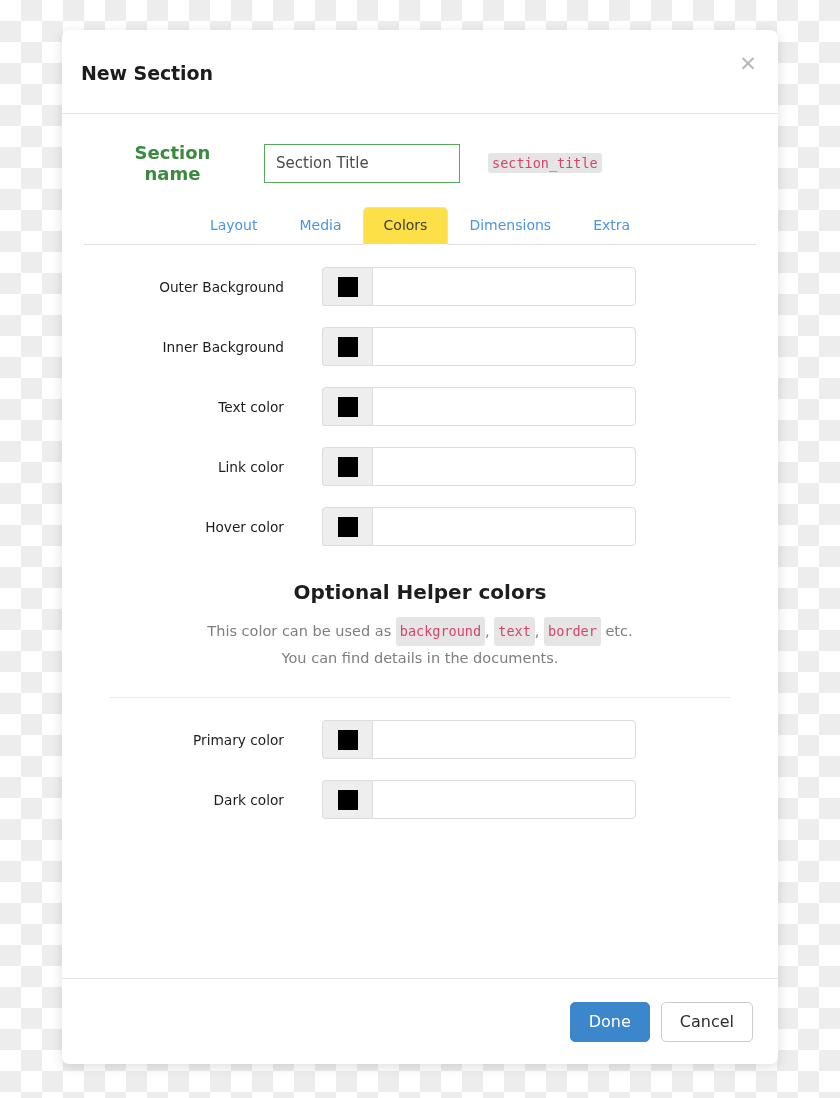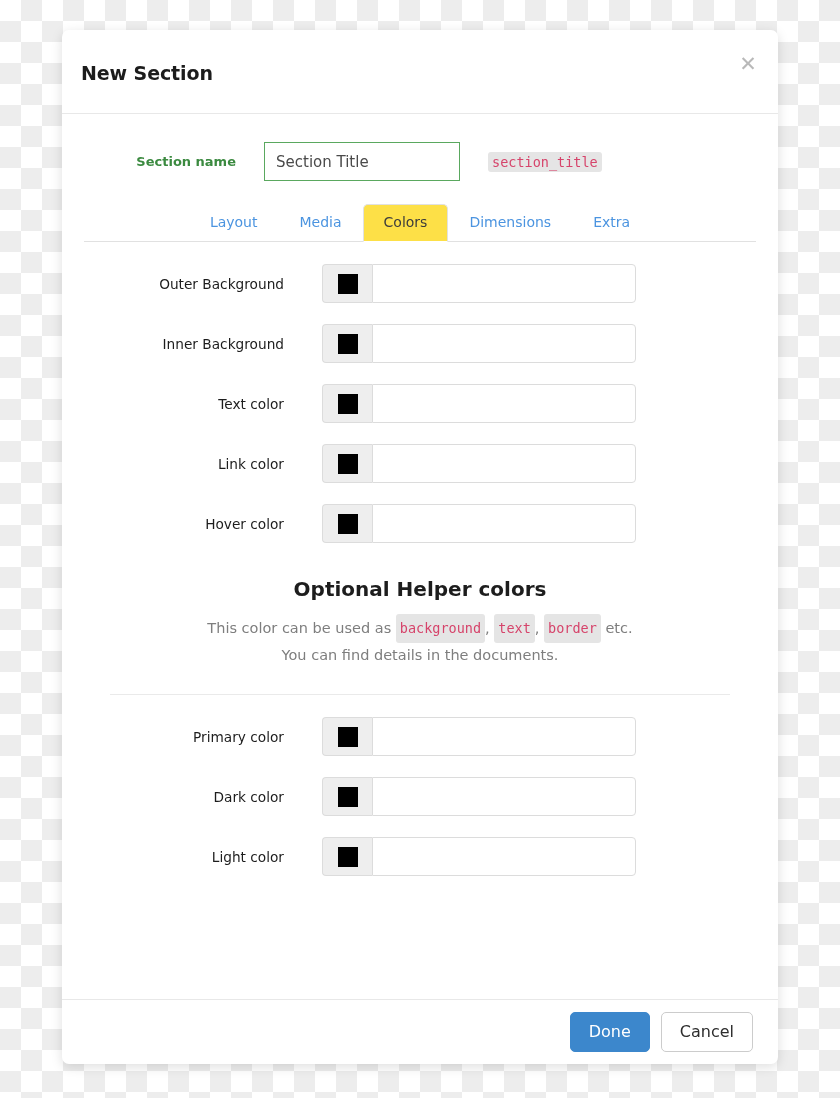--- a/index.html
+++ b/index.html
@@ -75,24 +75,24 @@
 
   
   .name-row {
     display: flex;
     align-items: center;
     margin-top: 28px;
     padding-left: 47px;
   }
   .name-label {
     width: 155px;
-    text-align: right;
+    text-align: center;
     padding-right: 28px;
     box-sizing: border-box;
-    font-size: 13px;
+    font-size: 18px;
     font-weight: bold;
     color: #3b8a40;
   }
   .name-input {
     width: 196px;
     height: 39px;
     box-sizing: border-box;
     border: 1px solid #5aa85f;
     border-radius: 0;
     padding: 0 11px;
@@ -215,21 +215,21 @@
 
   .divider {
     margin: 26px 48px 0 48px;
     height: 1px;
     background: #eaeaea;
   }
 
   
   .modal-footer {
     flex: 0 0 auto;
-    height: 65px;
+    height: 86px;
     border-top: 1px solid #e8e8e8;
     display: flex;
     align-items: center;
     justify-content: flex-end;
     padding-right: 25px;
     gap: 11px;
     box-sizing: border-box;
   }
   .btn {
     font-size: 16px;
@@ -361,29 +361,20 @@
       <div class="color-row">
         <div class="row-label">Dark color</div>
         <div class="input-group">
           <div class="swatch-box">
             <div class="swatch"></div>
           </div>
           <input class="color-input" type="text" value="" style="">
         </div>
       </div>
 
-      <div class="color-row">
-        <div class="row-label">Light color</div>
-        <div class="input-group">
-          <div class="swatch-box">
-            <div class="swatch"></div>
-          </div>
-          <input class="color-input" type="text" value="" style="">
-        </div>
-      </div>
 
     </div>
 
   </div>
 
   <div class="modal-footer">
     <button class="btn btn-primary">Done</button>
     <button class="btn btn-default">Cancel</button>
   </div>
 

